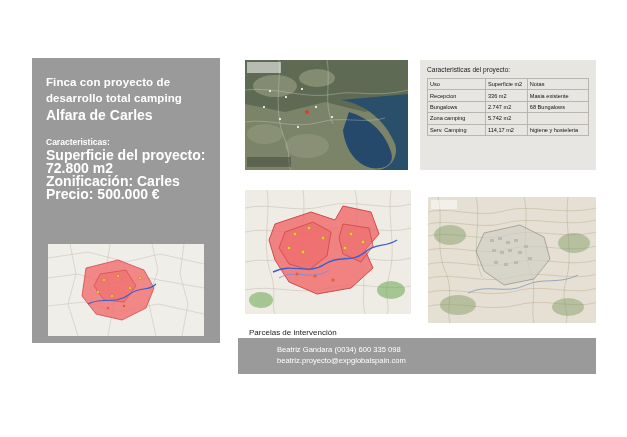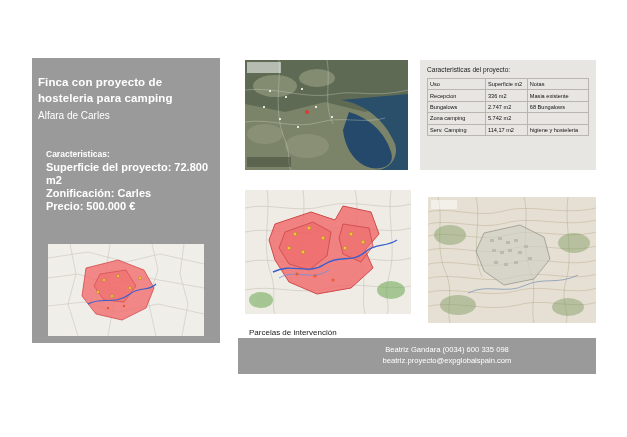--- a/index.html
+++ b/index.html
@@ -26,51 +26,51 @@
   .left-panel {
     position: absolute;
     left: 32px;
     top: 58px;
     width: 188px;
     height: 285px;
     background: #9a9a9a;
   }
   .title-block {
     position: absolute;
-    left: 38px;
+    left: 46px;
     top: 74px;
     width: 168px;
     color: #ffffff;
   }
   .title-line {
     font-size: 11.5px;
     font-weight: bold;
     line-height: 16px;
     letter-spacing: 0.1px;
   }
   .subtitle-line {
-    font-size: 10px;
-    font-weight: normal;
+    font-size: 14px;
+    font-weight: bold;
     line-height: 15px;
     margin-top: 2px;
   }
   .features-block {
     position: absolute;
     left: 46px;
-    top: 148px;
+    top: 136px;
     width: 170px;
     color: #ffffff;
   }
   .feat-head {
     font-size: 8.5px;
     font-weight: bold;
     line-height: 13px;
   }
   .feat-line {
-    font-size: 11px;
+    font-size: 14px;
     font-weight: bold;
     line-height: 13px;
   }
 
   
   .left-map {
     position: absolute;
     left: 48px;
     top: 244px;
     width: 156px;
@@ -160,38 +160,38 @@
     top: 338px;
     width: 358px;
     height: 36px;
     background: #9a9a9a;
   }
   .footer-text {
     position: absolute;
     right: 10px;
     top: 344px;
     width: 340px;
-    text-align: center;
+    text-align: left;
     color: #ffffff;
     font-size: 7.6px;
     line-height: 11px;
   }
 
   svg { display: block; }
 </style>
 </head>
 <body>
 
 <div class="slide">
 
   <div class="left-panel"></div>
 
   <div class="title-block">
     <div class="title-line">Finca con proyecto de</div>
-    <div class="title-line">hosteleria para camping</div>
+    <div class="title-line">desarrollo total camping</div>
     <div class="subtitle-line">Alfara de Carles</div>
   </div>
 
   <div class="features-block">
     <div class="feat-head">Caracteristicas:</div>
     <div class="feat-line">Superficie del proyecto: 72.800 m2</div>
     <div class="feat-line">Zonificación:  Carles</div>
     <div class="feat-line">Precio: 500.000 €</div>
   </div>
 

